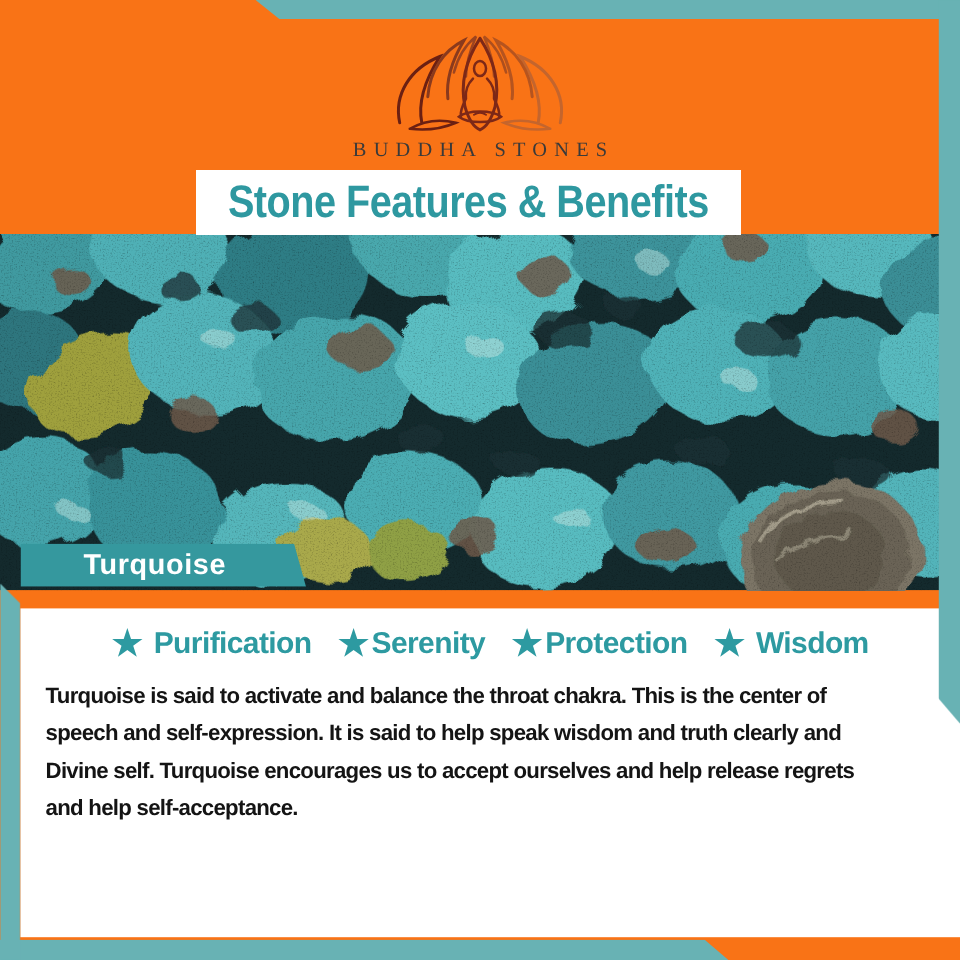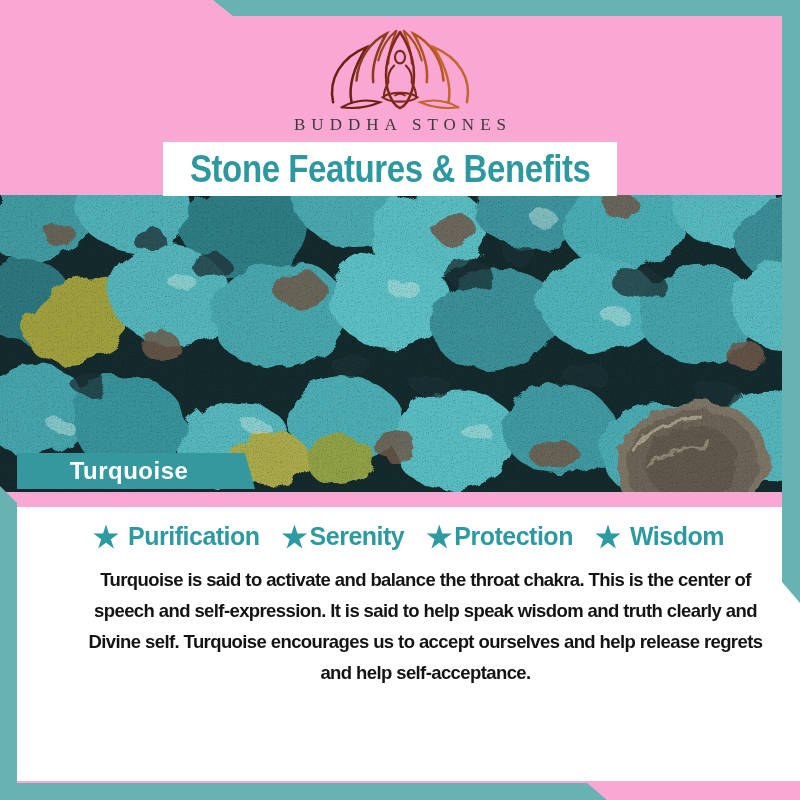--- a/index.html
+++ b/index.html
@@ -1,16 +1,16 @@
 <!DOCTYPE html>
 <html><head>
 <meta charset="utf-8">
 <style>
   html,body{margin:0;padding:0;background:#e8e4dd;font-family:"Liberation Sans",sans-serif;}
-  .canvas{position:relative;width:800px;height:800px;background:#f9a8d4;overflow:hidden;margin:0 auto;}
+  .canvas{position:relative;width:800px;height:800px;background:#f97316;overflow:hidden;margin:0 auto;}
 
   
   .band{position:absolute;background:#68b2b4;z-index:6;}
   .band-top{left:0;top:0;width:800px;height:16px;
     clip-path:polygon(213px 0,800px 0,800px 16px,233px 16px);}
   .band-right{left:782px;top:0;width:18px;height:603px;
     clip-path:polygon(0 0,18px 0,18px 603px,0 582px);}
   .band-bottom{left:0;top:783px;width:800px;height:17px;
     clip-path:polygon(0 0,587px 0,607px 17px,0 17px);}
   .band-left{left:0;top:486px;width:17px;height:314px;
@@ -43,22 +43,22 @@
   .panel{position:absolute;left:17px;top:507px;width:783px;height:274px;
     background:#ffffff;z-index:2;}
   .features{display:flex;justify-content:center;align-items:center;
     margin-top:15px;color:#2d9aa1;font-weight:bold;}
   .feature{display:flex;align-items:center;}
   .feature + .feature{margin-left:22px;}
   .feature .star{font-size:29px;line-height:28px;}
   .feature:nth-child(1) .star,.feature:nth-child(4) .star{margin-right:9px;}
   .feature:nth-child(2) .star,.feature:nth-child(3) .star{margin-right:2px;}
   .feature .label{font-size:25px;letter-spacing:-0.5px;}
-  .description{margin:13px 0 0 34px;color:#141414;font-weight:bold;
-    font-size:18.5px;letter-spacing:-0.6px;text-align:center;}
+  .description{margin:13px 0 0 21px;color:#141414;font-weight:bold;
+    font-size:18.5px;letter-spacing:-0.6px;}
   .description .line{line-height:31px;white-space:nowrap;}
 </style>
 </head>
 <body>
 
 <div class="canvas">
 
   <div class="band band-top"></div>
   <div class="band band-right"></div>
   <div class="band band-bottom"></div>

